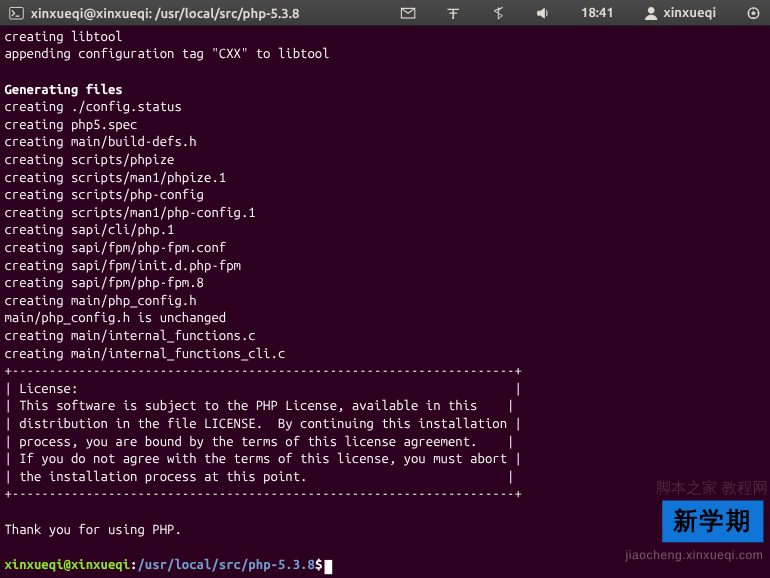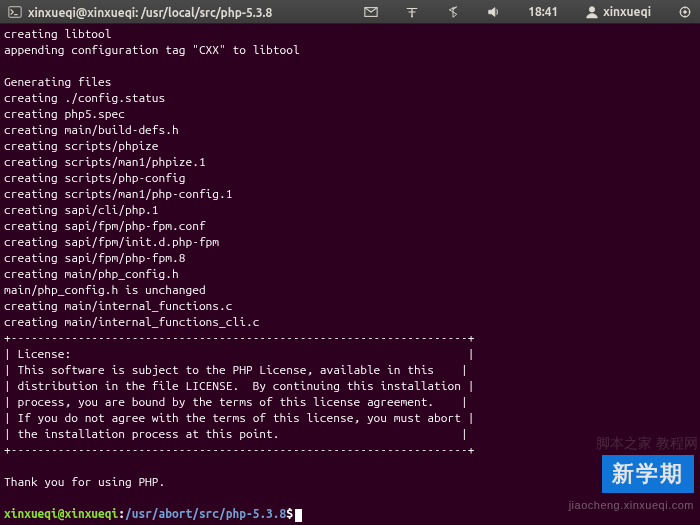--- a/index.html
+++ b/index.html
@@ -31,21 +31,21 @@
     .user-group { display: flex; align-items: flex-start; gap: 4px; }
     .terminal {
       background: #2c001e;
       color: #ffffff;
       font-size: 12px;
       line-height: 16px;
       padding: 2px 4px 0 4px;
       white-space: pre;
       font-family: "Ubuntu Mono", "DejaVu Sans Mono", monospace;
     }
-    .terminal b { font-weight: normal; margin-top: 28px; }
+    .terminal b { font-weight: bold; margin-top: 28px; }
     .prompt-line { display: flex; align-items: flex-end; }
     .prompt-user { color: #8ae234; font-weight: bold; }
     .prompt-colon { color: #ffffff; font-weight: bold; }
     .prompt-path { color: #729fcf; font-weight: bold; }
     .prompt-dollar { color: #ffffff; font-weight: bold; }
     .cursor {
       display: inline-block;
       width: 7px;
       height: 13px;
       background: #ffffff;
@@ -60,21 +60,21 @@
       font-family: sans-serif;
       font-size: 11px;
       letter-spacing: 0.5px;
       margin-left: 21px;
     }
     .badge {
       position: absolute;
       right: 6px;
       bottom: 32px;
       background: #1075d6;
-      color: #e5e5e5;
+      color: #000000;
       font-family: "Microsoft YaHei", sans-serif;
       font-weight: bold;
       font-size: 22px;
       padding: 4px 10px;
       letter-spacing: 2px;
     }
     .watermark2 {
       position: absolute;
       right: 2px;
       bottom: 72px;
@@ -164,17 +164,17 @@
 | License:                                                           |
 | This software is subject to the PHP License, available in this    |
 | distribution in the file LICENSE.  By continuing this installation |
 | process, you are bound by the terms of this license agreement.    |
 | If you do not agree with the terms of this license, you must abort |
 | the installation process at this point.                           |
 +--------------------------------------------------------------------+
 
 Thank you for using PHP.
 
-<span class="prompt-line"><span class="prompt-user">xinxueqi@xinxueqi</span><span class="prompt-colon">:</span><span class="prompt-path">/usr/abort/src/php-5.3.8</span><span class="prompt-dollar">$</span> <span class="cursor"></span></span></div>
+<span class="prompt-line"><span class="prompt-user">xinxueqi@xinxueqi</span><span class="prompt-colon">:</span><span class="prompt-path">/usr/local/src/php-5.3.8</span><span class="prompt-dollar">$</span> <span class="cursor"></span></span></div>
 
 <div class="badge">新学期</div>
 <div class="watermark2">脚本之家 教程网</div>
 <div class="watermark1">jiaocheng.xinxueqi.com</div>
 
 </body></html>

